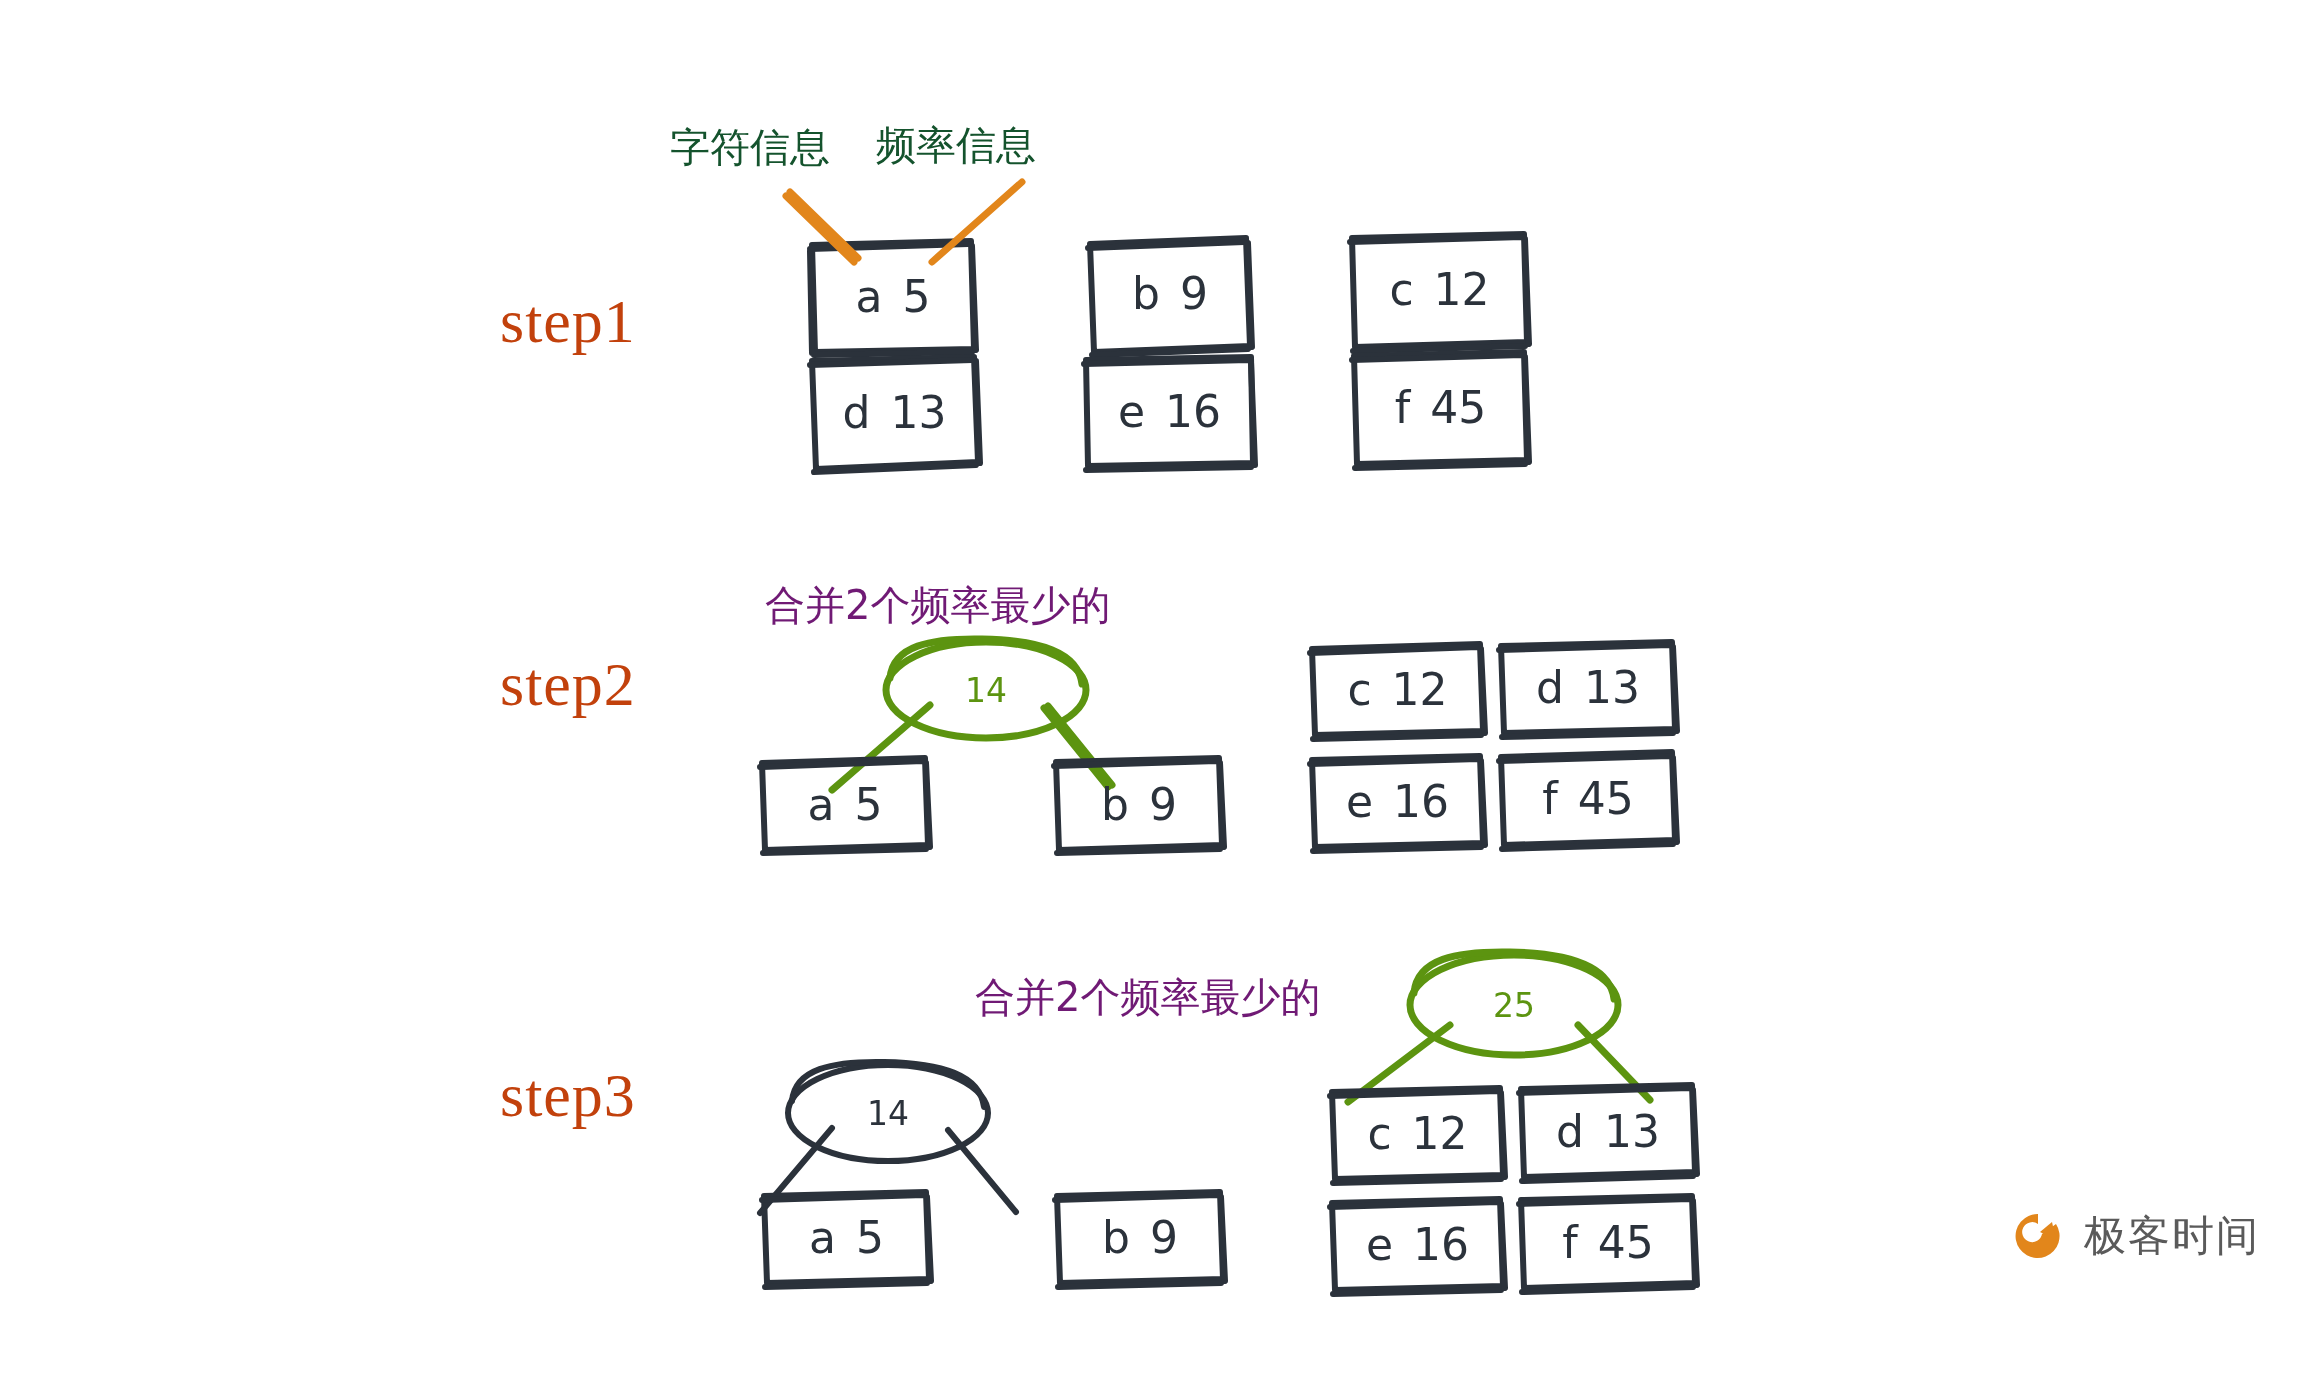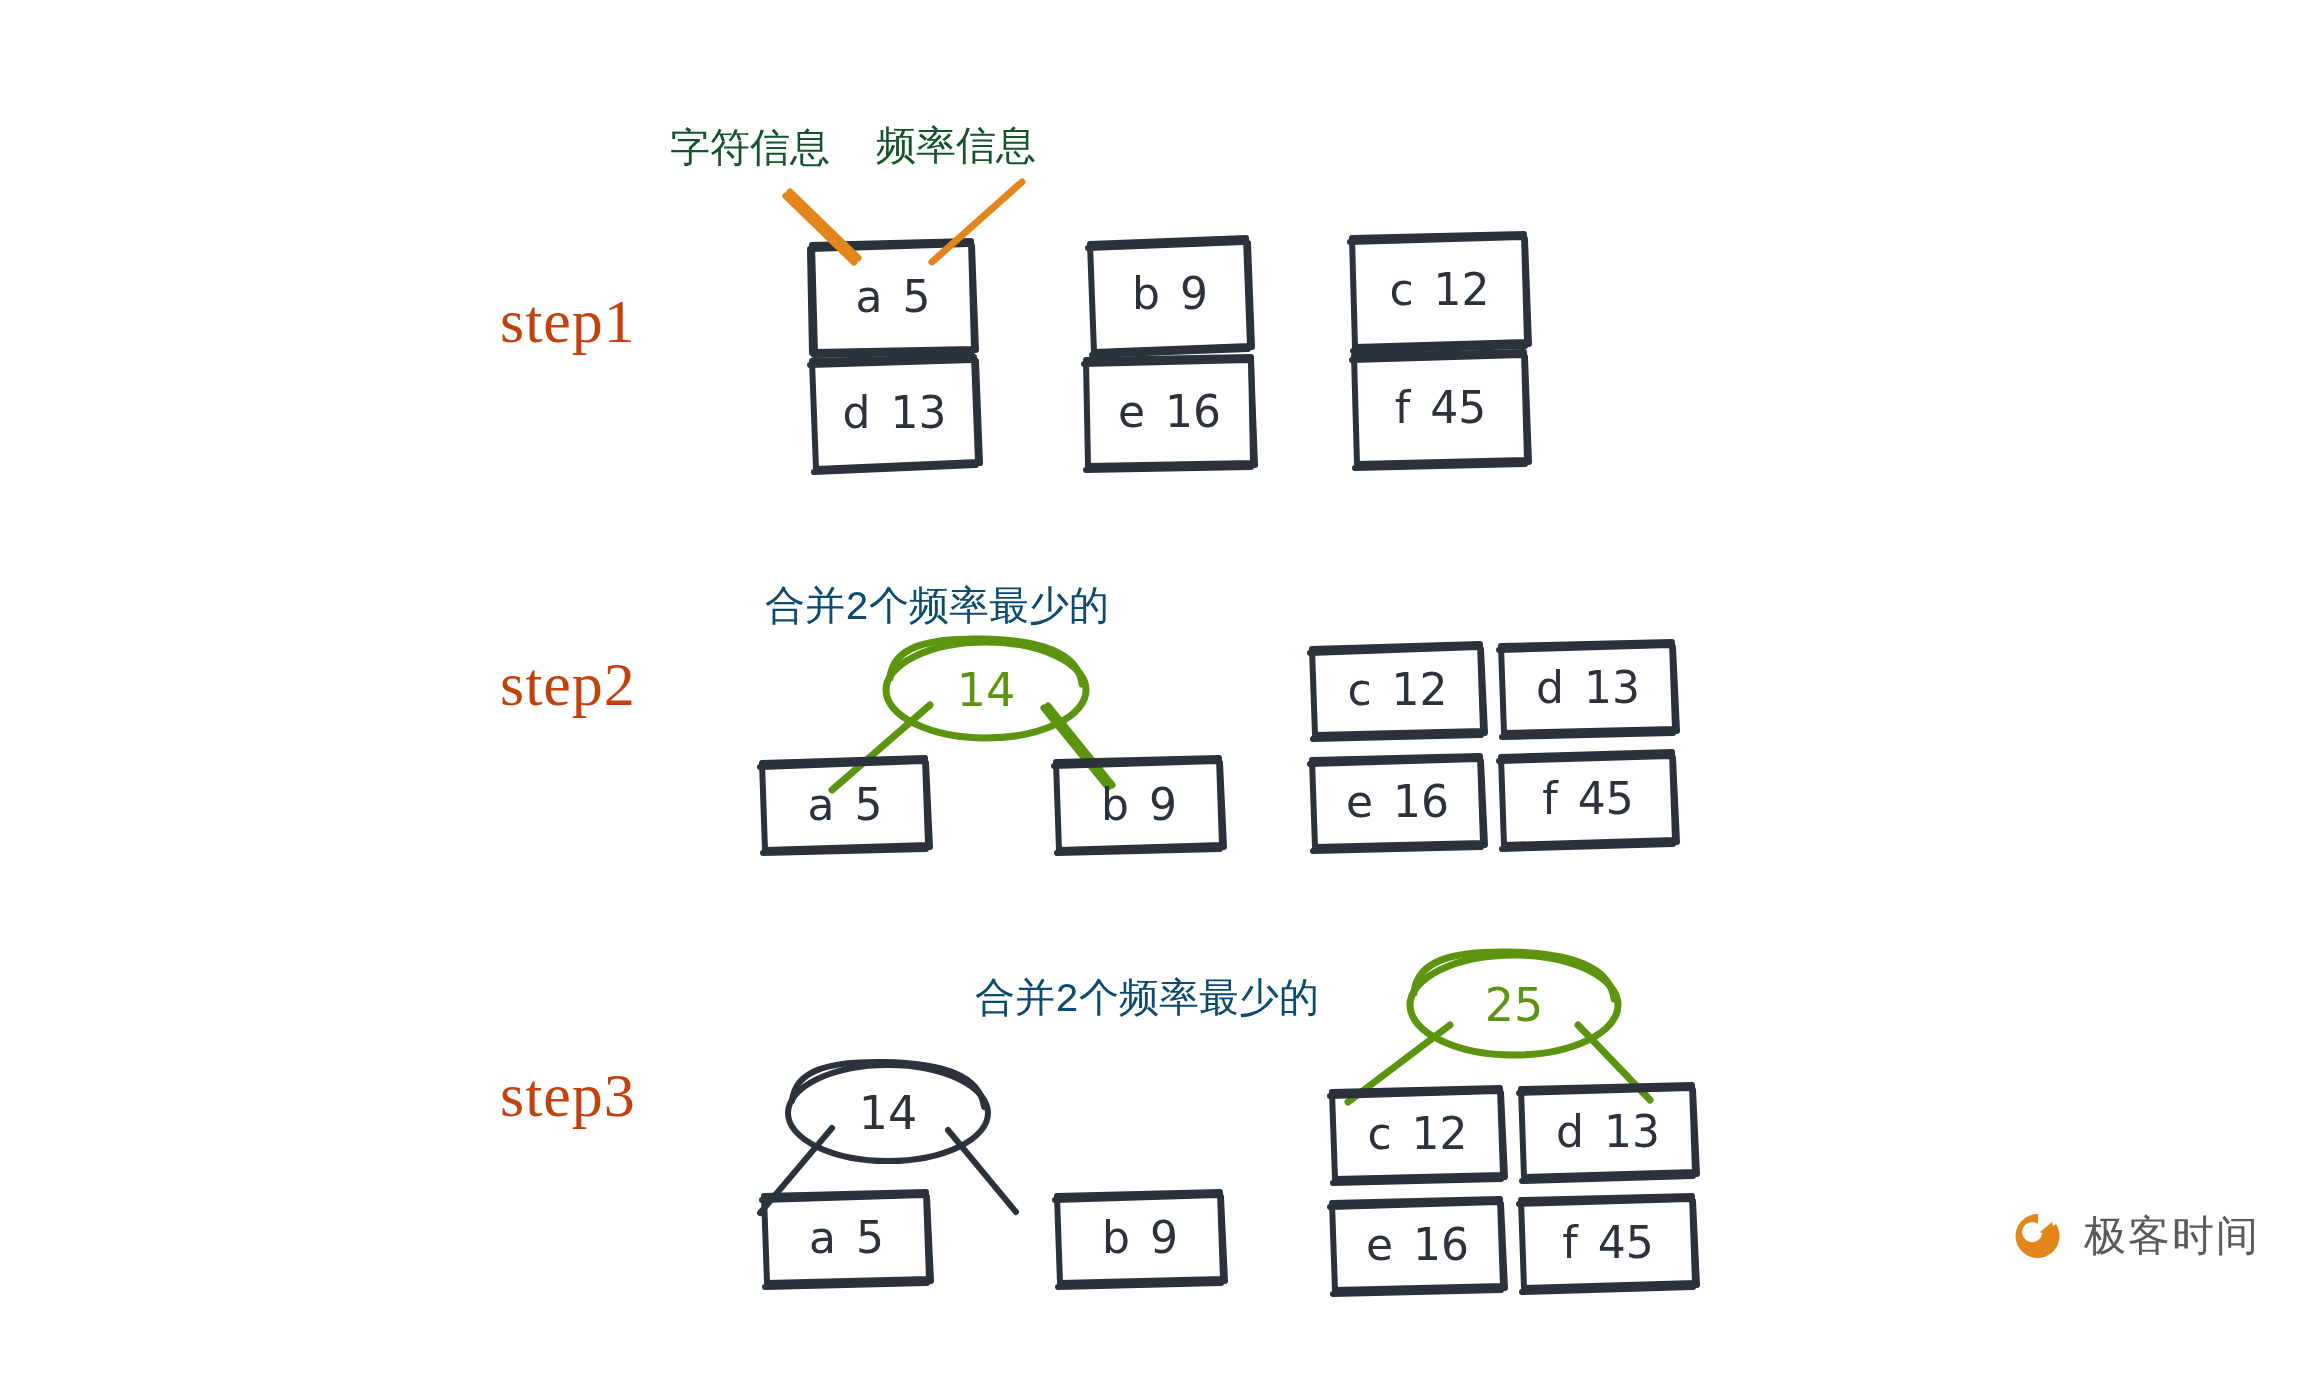--- a/index.html
+++ b/index.html
@@ -52,37 +52,37 @@
   .leaf-box .gap { display: inline-block; width: 20px; }
   .leaf-box .freq { display: inline-block; }
 
   
   .node-ellipse {
     position: absolute;
     display: flex;
     align-items: center;
     justify-content: center;
     font-family: "DejaVu Sans", "Liberation Sans", sans-serif;
-    font-size: 46px;
+    font-size: 33px;
     white-space: nowrap;
     box-sizing: border-box;
   }
   .node-green { color: #5c9410; }
   .node-dark  { color: #2b323b; }
 
   
   .annot {
     position: absolute;
     font-family: "DejaVu Sans", "Liberation Sans", sans-serif;
     font-size: 40px;
     white-space: nowrap;
     letter-spacing: 0px;
   }
   .annot-orange { color: #14532d; }
-  .annot-green  { color: #0c4a6e; font-family: Liberation Mono, monospace; }
+  .annot-green  { color: #701a75; }
 
   
   #logo {
     position: absolute;
     left: 2012px;
     top: 1208px;
     display: flex;
     align-items: center;
     gap: 20px;
   }

